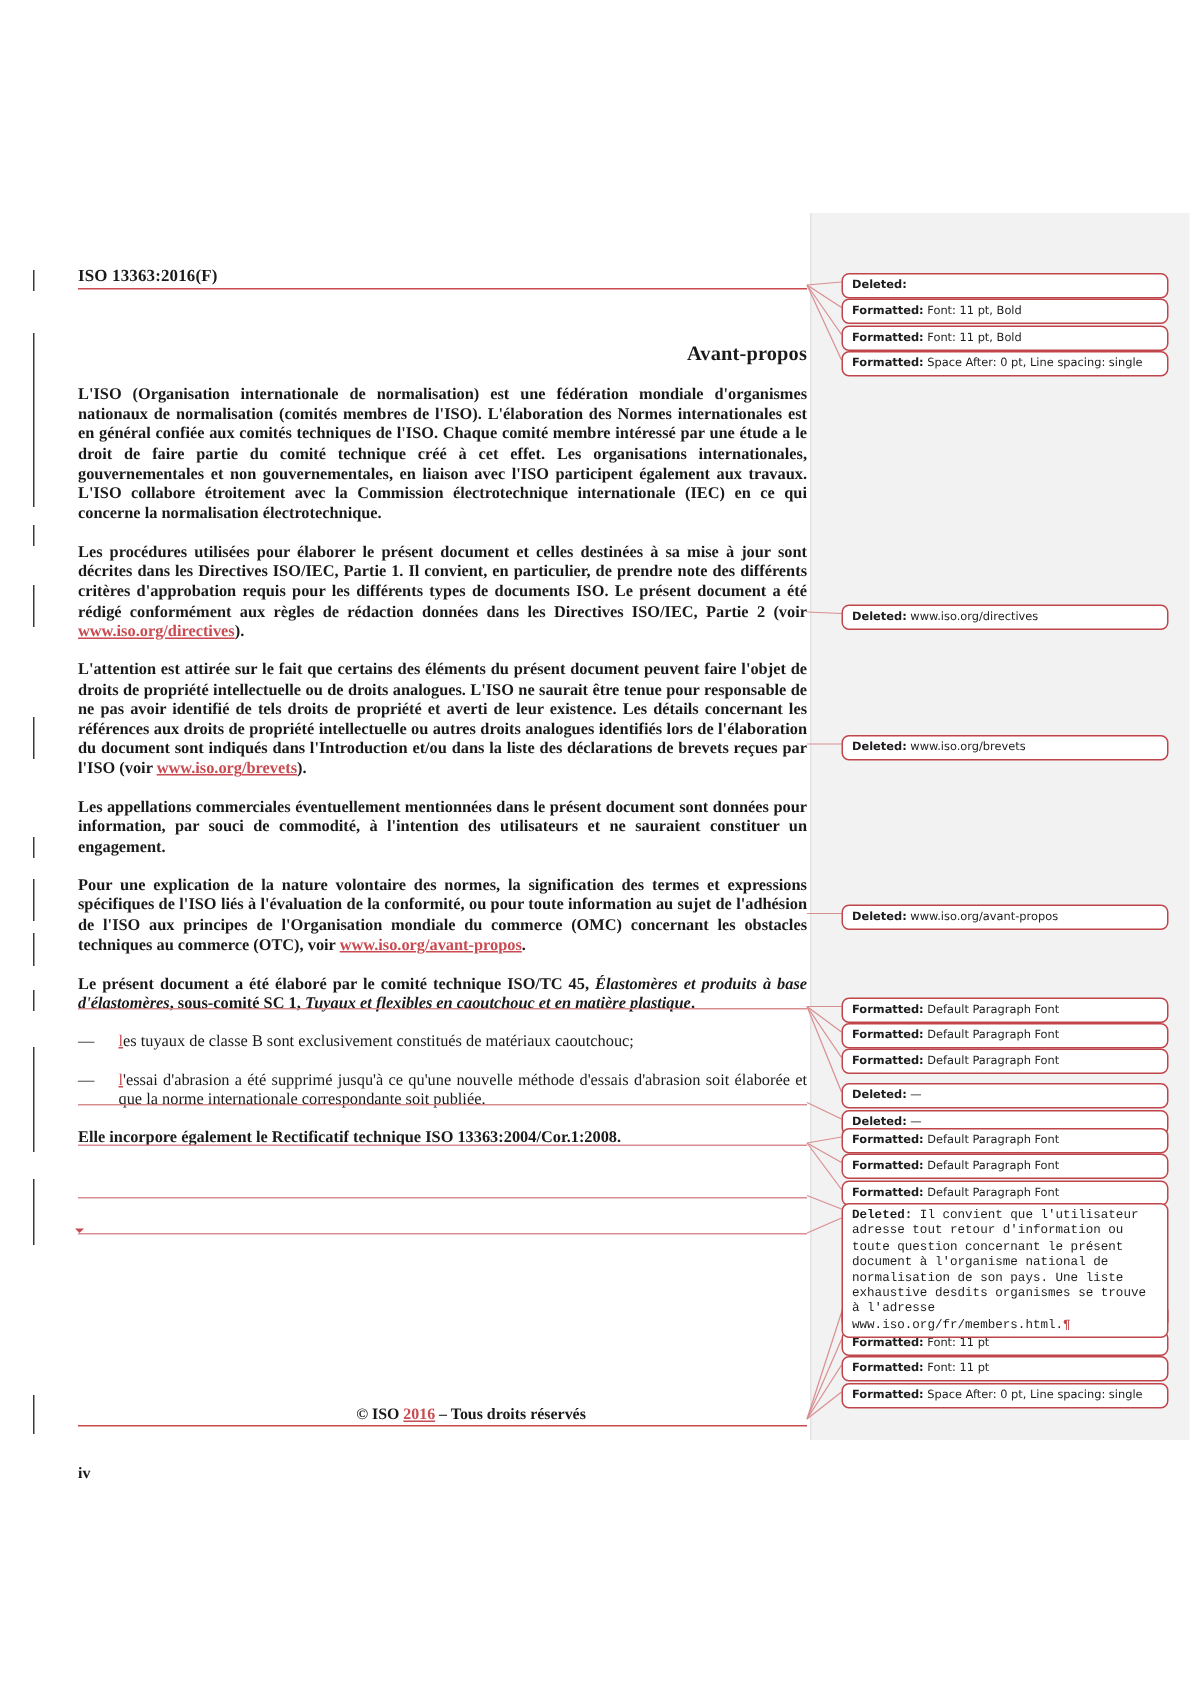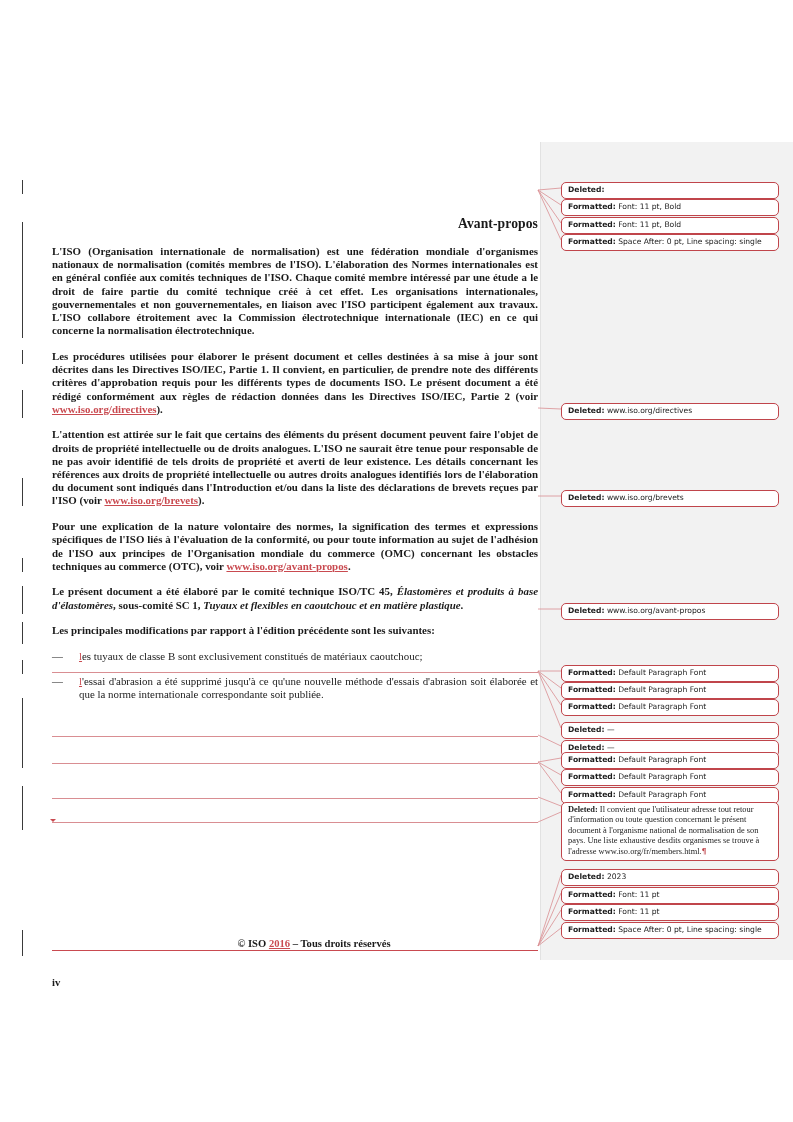--- a/index.html
+++ b/index.html
@@ -166,21 +166,21 @@
     border-radius: 5px;
     background: #ffffff;
     padding: 2px 5px 3px 6px;
     font-family: "DejaVu Sans", "Liberation Sans", sans-serif;
     font-size: 7.6px;
     line-height: 9.6px;
     color: #1c1c1c;
   }
   .balloon .lbl { font-weight: bold; }
   .balloon.serif-body {
-    font-family: Liberation Serif, serif;
+    font-family: Liberation Mono, monospace;
     font-size: 8.4px;
     line-height: 10.4px;
   }
   .balloon .pilcrow { color: #c0454b; font-weight: bold; }
 
   
   svg#leaders {
     position: absolute;
     left: 0;
     top: 0;
@@ -248,42 +248,47 @@
 <div class="change-bar" style="top:558px;height:14px;"></div>
 <div class="change-bar" style="top:586px;height:28px;"></div>
 <div class="change-bar" style="top:622px;height:22px;"></div>
 <div class="change-bar" style="top:660px;height:14px;"></div>
 <div class="change-bar" style="top:698px;height:70px;"></div>
 <div class="change-bar" style="top:786px;height:44px;"></div>
 <div class="change-bar" style="top:930px;height:26px;"></div>
 
 <div id="doc-col">
 
+  <div class="running-head">
+    <span>ISO 13363:2016(F)</span>
+    <span class="head-rule"></span>
+  </div>
 
   <h1 class="clause-title">Avant-propos</h1>
 
   <p class="body"><span>L'ISO (Organisation internationale de normalisation) est une fédération mondiale d'organismes nationaux de normalisation (comités membres de l'ISO). L'élaboration des Normes internationales est en général confiée aux comités techniques de l'ISO. Chaque comité membre intéressé par une étude a le droit de faire partie du comité technique créé à cet effet. Les organisations internationales, gouvernementales et non gouvernementales, en liaison avec l'ISO participent également aux travaux. L'ISO collabore étroitement avec la Commission électrotechnique internationale (IEC) en ce qui concerne la normalisation électrotechnique.</span></p>
 
   <p class="body"><span>Les procédures utilisées pour élaborer le présent document et celles destinées à sa mise à jour sont décrites dans les Directives ISO/IEC, Partie 1. Il convient, en particulier, de prendre note des différents critères d'approbation requis pour les différents types de documents ISO. Le présent document a été rédigé conformément aux règles de rédaction données dans les Directives ISO/IEC, Partie 2 (voir </span><span class="del-link">www.iso.org/directives</span><span>).</span></p>
 
   <p class="body"><span>L'attention est attirée sur le fait que certains des éléments du présent document peuvent faire l'objet de droits de propriété intellectuelle ou de droits analogues. L'ISO ne saurait être tenue pour responsable de ne pas avoir identifié de tels droits de propriété et averti de leur existence. Les détails concernant les références aux droits de propriété intellectuelle ou autres droits analogues identifiés lors de l'élaboration du document sont indiqués dans l'Introduction et/ou dans la liste des déclarations de brevets reçues par l'ISO (voir </span><span class="del-link">www.iso.org/brevets</span><span>).</span></p>
 
+  <p class="body"><span>Les appellations commerciales éventuellement mentionnées dans le présent document sont données pour information, par souci de commodité, à l'intention des utilisateurs et ne sauraient constituer un engagement.</span></p>
 
   <p class="body"><span>Pour une explication de la nature volontaire des normes, la signification des termes et expressions spécifiques de l'ISO liés à l'évaluation de la conformité, ou pour toute information au sujet de l'adhésion de l'ISO aux principes de l'Organisation mondiale du commerce (OMC) concernant les obstacles techniques au commerce (OTC), voir </span><span class="del-link">www.iso.org/avant-propos</span><span>.</span></p>
 
   <p class="body"><span>Le présent document a été élaboré par le comité technique ISO/TC 45, </span><span class="it">Élastomères et produits à base d'élastomères</span><span>, sous-comité SC 1, </span><span class="it">Tuyaux et flexibles en caoutchouc et en matière plastique</span><span>.</span></p>
 
 
-  <p class="body"><span>Les principales modifications par rapport à l'édition précédente sont les suivantes:</span></p>
 
   <ul class="dash-list">
     <li><span class="dash">—</span><span class="ins">l</span><span>es tuyaux de classe B sont exclusivement constitués de matériaux caoutchouc;</span></li>
     <li><span class="dash">—</span><span class="ins">l</span><span>'essai d'abrasion a été supprimé jusqu'à ce qu'une nouvelle méthode d'essais d'abrasion soit élaborée et que la norme internationale correspondante soit publiée.</span></li>
   </ul>
 
+  <p class="body"><span>Elle incorpore également le Rectificatif technique </span><span class="chg">ISO 13363:2004/Cor.1:2008</span><span>.</span></p>
 </div>
 
 <div style="position:absolute;left:52px;top:672px;width:486px;height:0;border-top:1px solid #d98e92;"></div>
 <div style="position:absolute;left:52px;top:736px;width:486px;height:0;border-top:1px solid #d98e92;"></div>
 <div style="position:absolute;left:52px;top:763px;width:486px;height:0;border-top:1px solid #d98e92;"></div>
 <div style="position:absolute;left:52px;top:798px;width:486px;height:0;border-top:1px solid #d98e92;"></div>
 <div style="position:absolute;left:52px;top:822px;width:486px;height:0;border-top:1px solid #d98e92;"></div>
 <div class="caret" style="left:50px;top:819px;"></div>
 
 <div id="footer">

